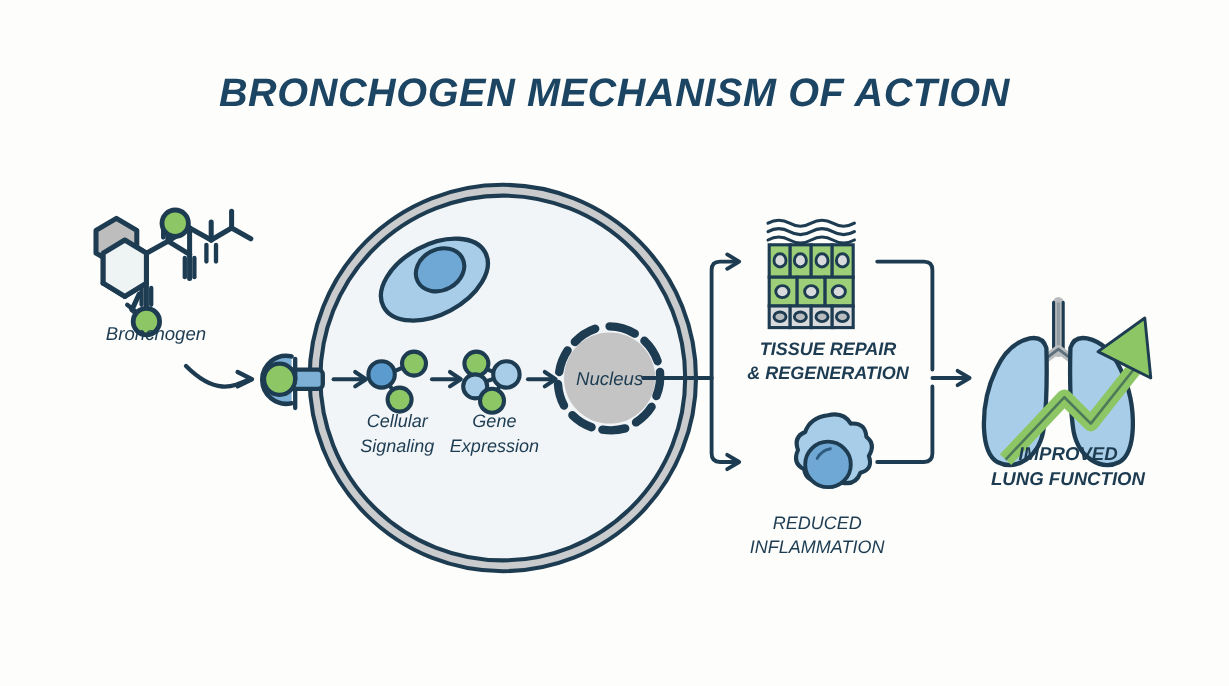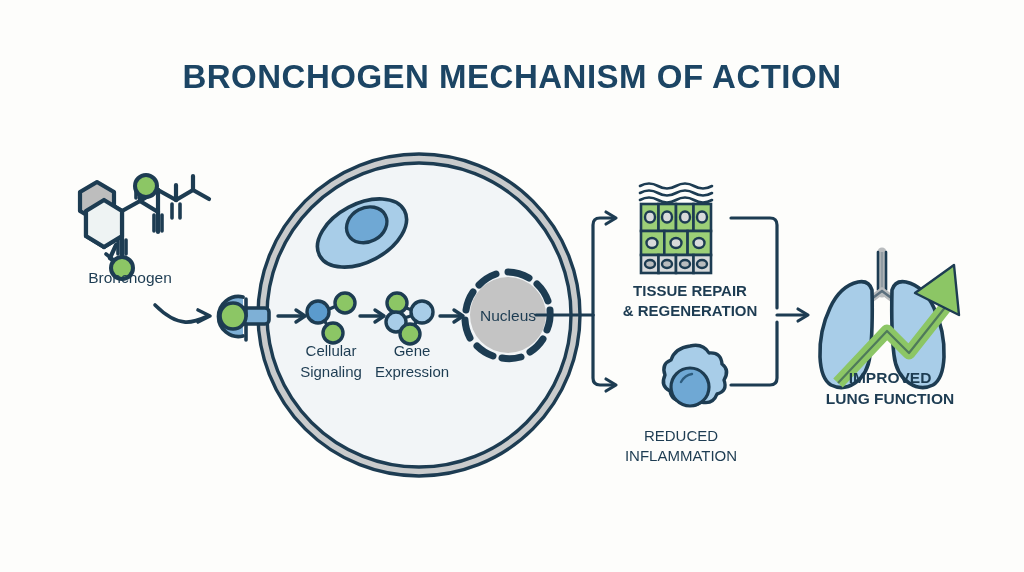--- a/index.html
+++ b/index.html
@@ -11,20 +11,21 @@
     height: 572px;
     background: #fdfdfb;
     font-family: "Liberation Sans", sans-serif;
     overflow: hidden;
     position: relative;
   }
   #stage {
     position: relative;
     width: 1024px;
     height: 572px;
+    font-style: italic;
   }
   #diagram {
     position: absolute;
     left: 0;
     top: 0;
     width: 1024px;
     height: 572px;
   }
   .ttl {
     font-weight: bold;

